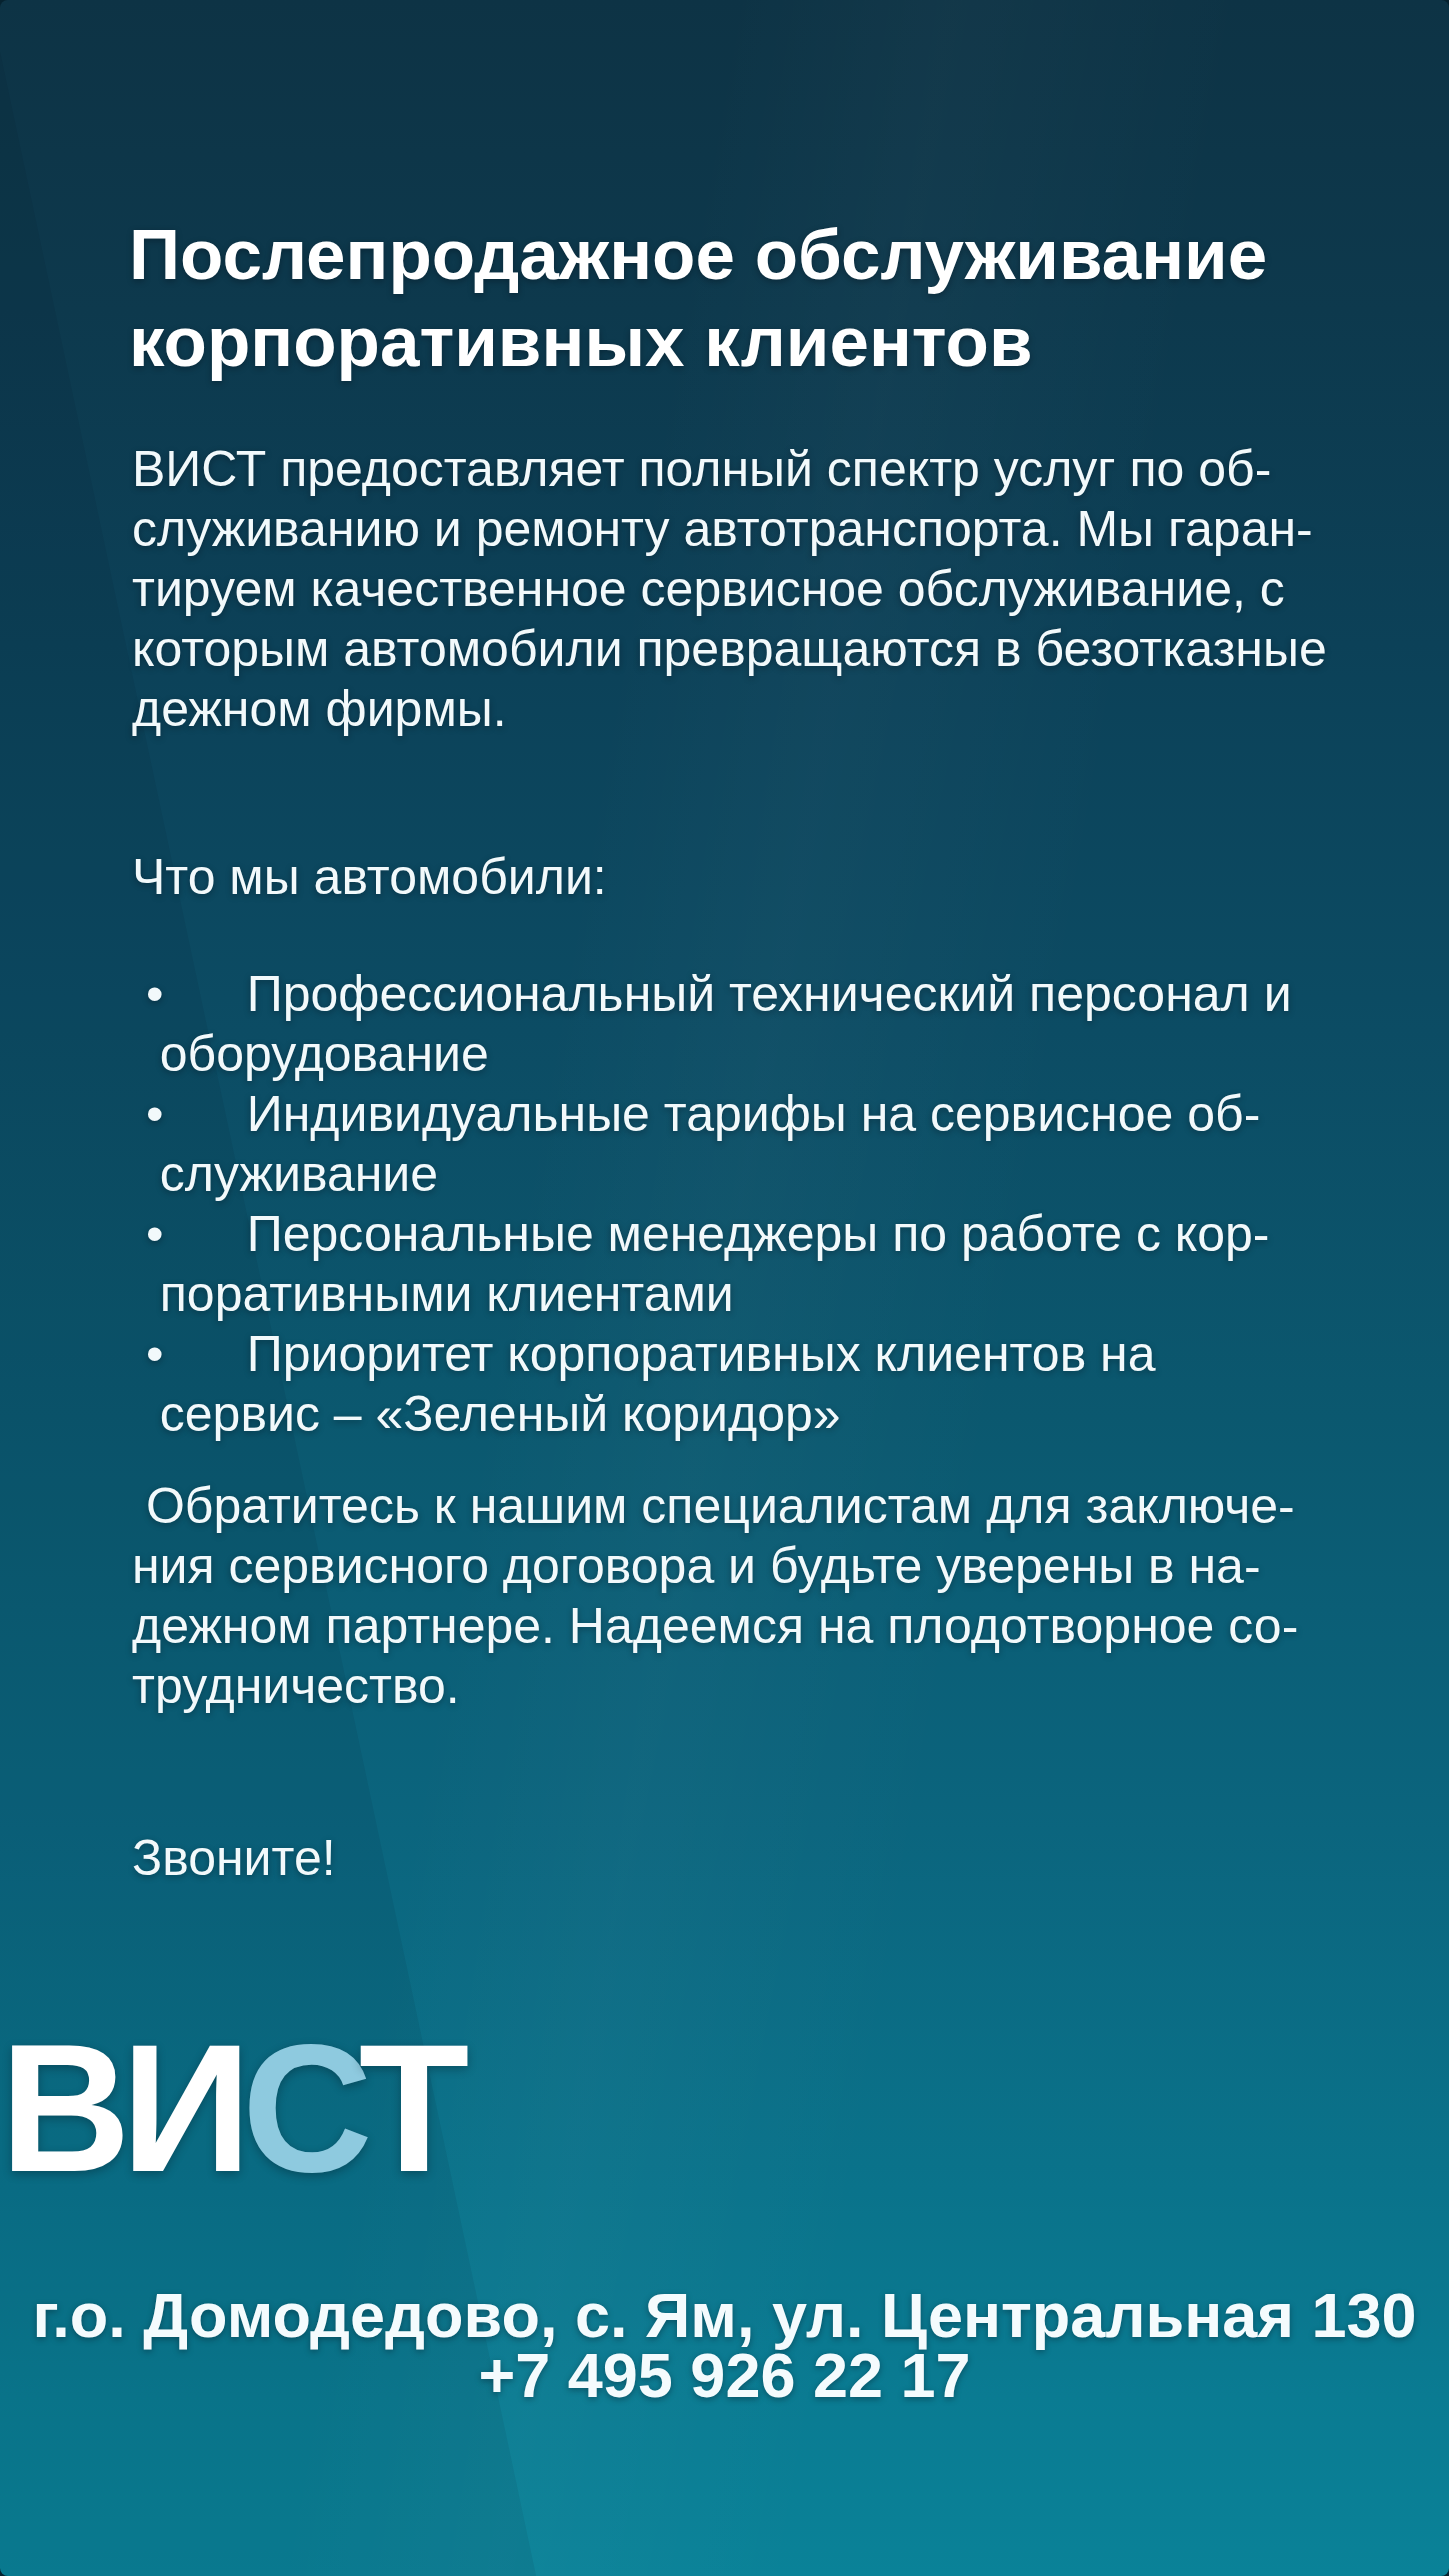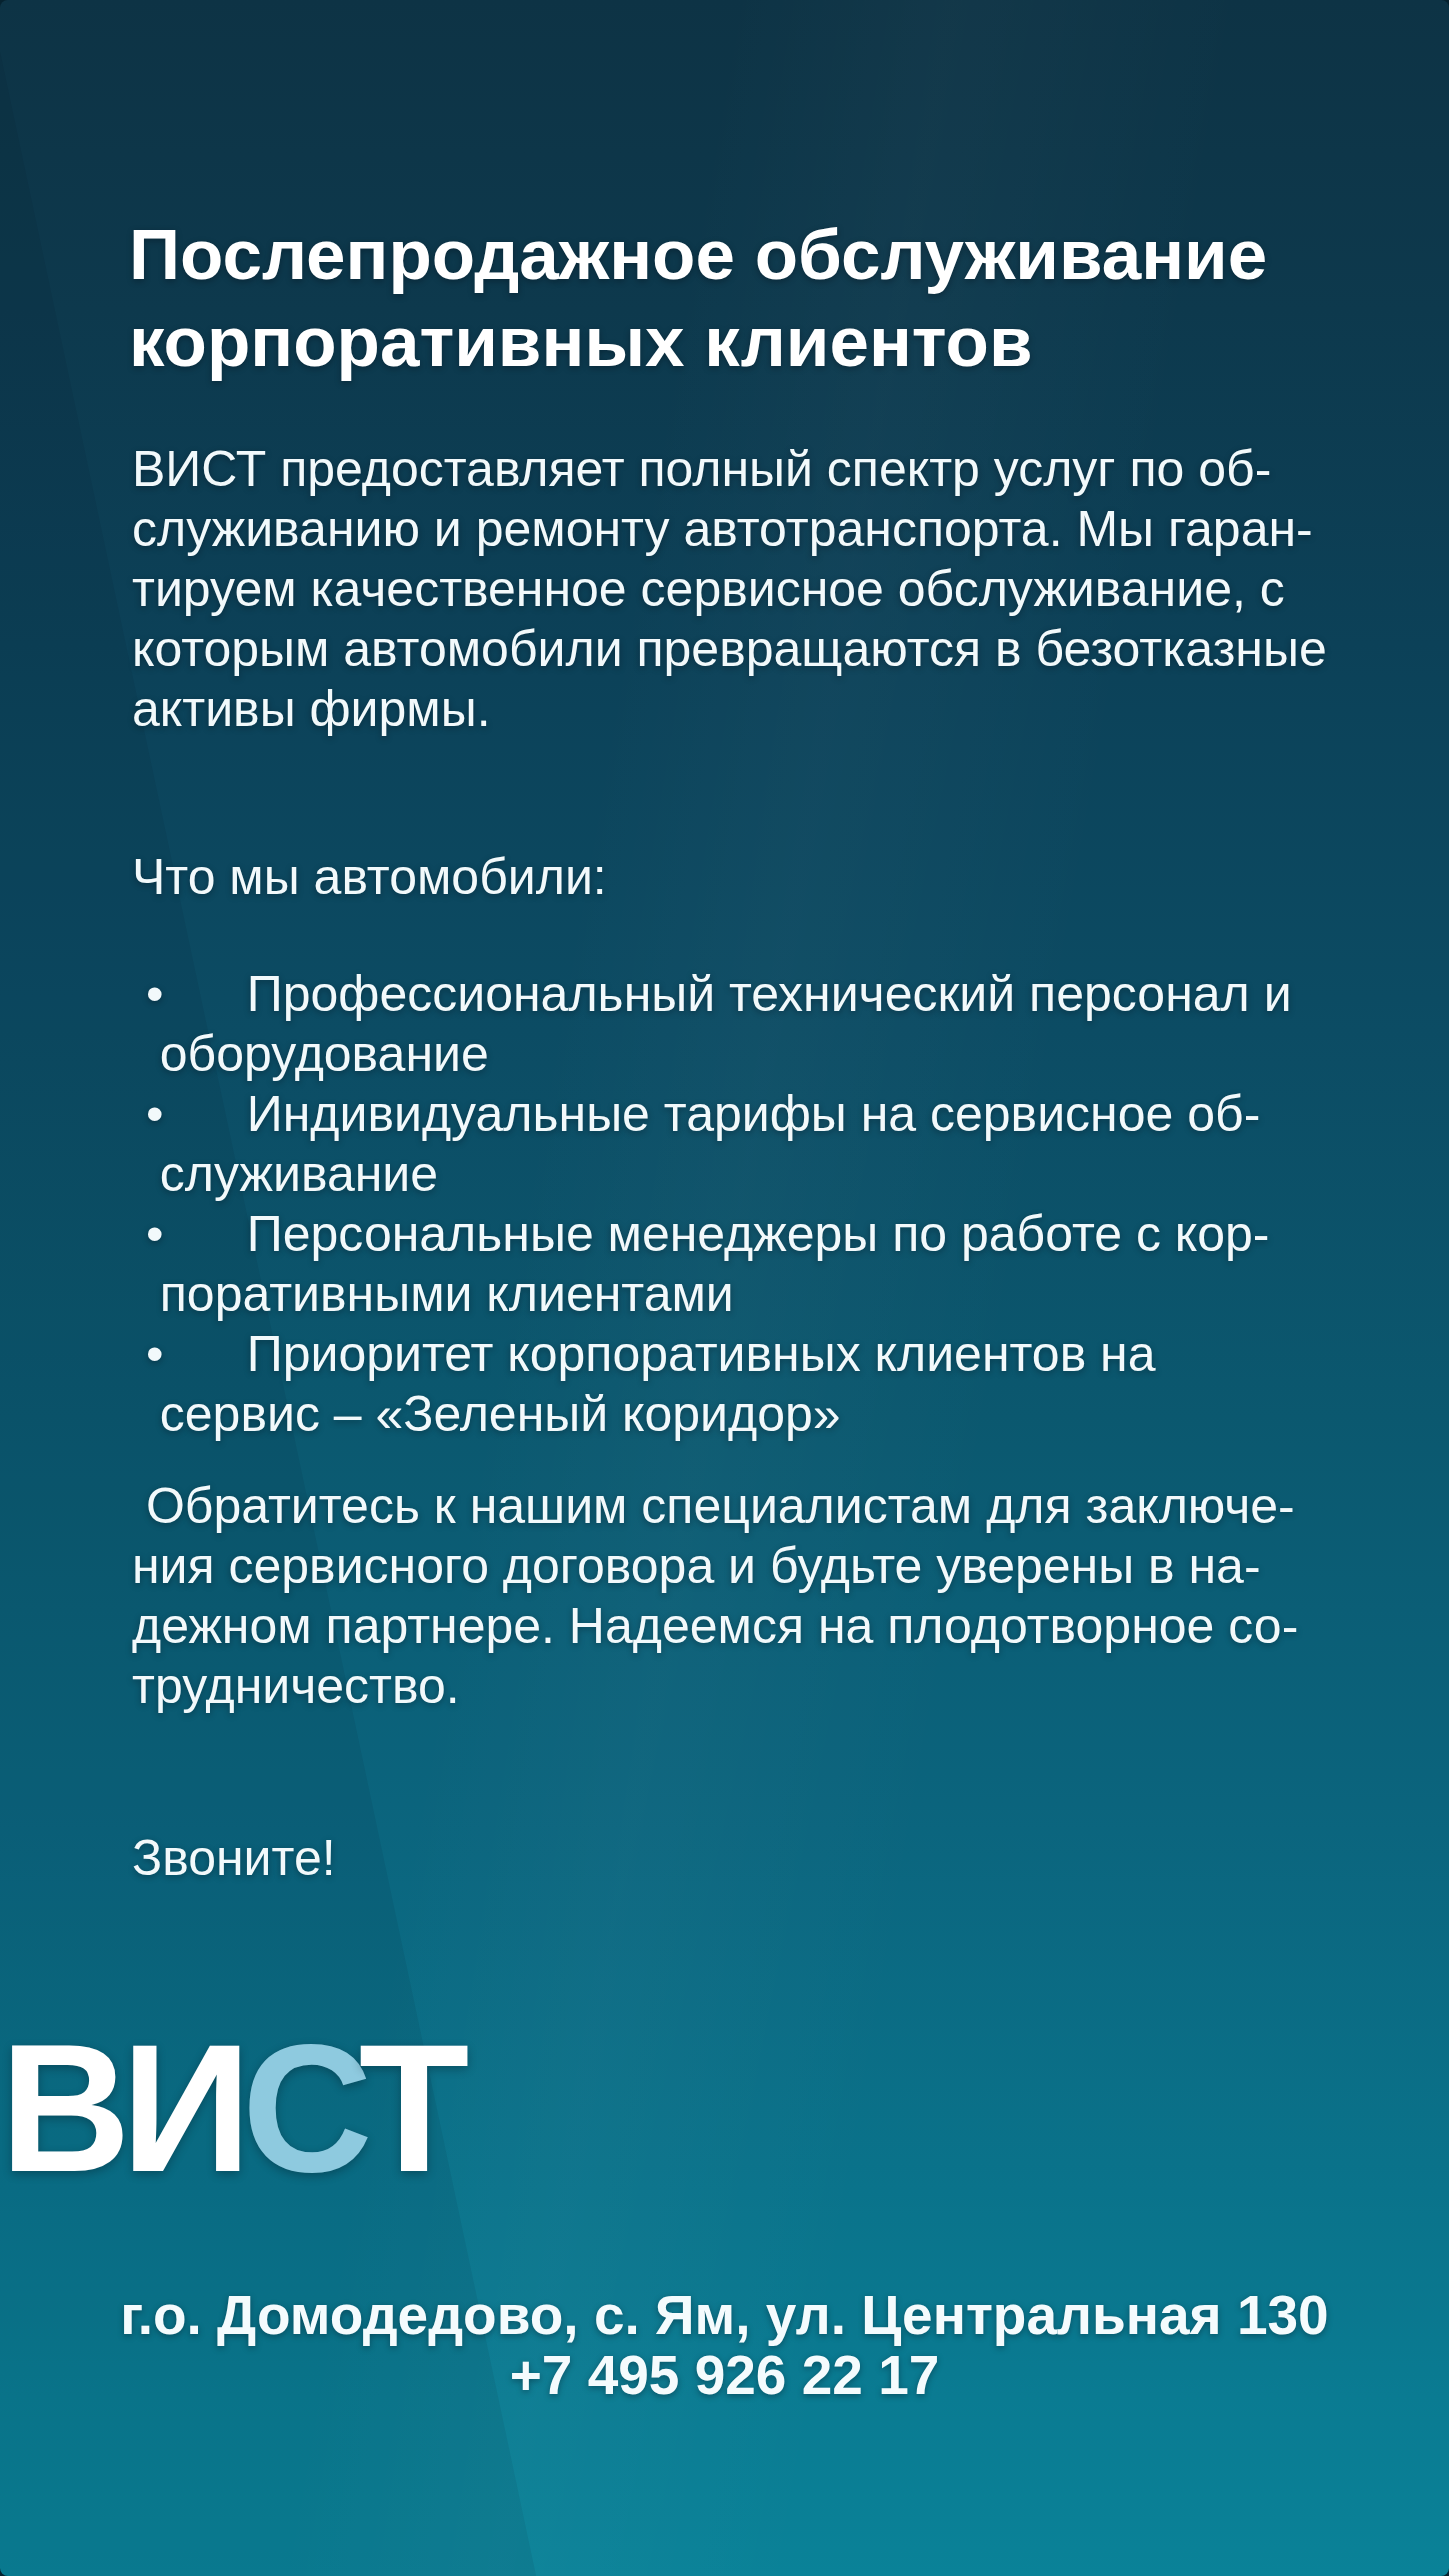--- a/index.html
+++ b/index.html
@@ -58,40 +58,40 @@
     text-align: left;
     font-size: 181px; line-height: 181px; font-weight: 700;
     letter-spacing: -9.4px;
     color: #FFFFFF;
     text-shadow: 0 2.7px 9.4px rgba(0, 10, 18, 0.30);
   }
   .logo-accent { color: #8ECADF; }
   .footer {
     position: absolute; left: 0; top: 2285px; width: 1449px;
     text-align: center;
-    font-size: 55px; line-height: 60px; font-weight: 700;
+    font-size: 63px; line-height: 60px; font-weight: 700;
     color: #F4FBFD;
     text-shadow: 0 2px 6.7px rgba(0, 10, 18, 0.35);
   }
 </style>
 </head>
 <body>
 
 <div class="page">
   <div class="bg-wedge"></div>
   <div class="bg-streak"></div>
 
   <h1 class="txt title">Послепродажное обслуживание
 корпоративных клиентов</h1>
 
   <p class="txt body-text intro">ВИСТ предоставляет полный спектр услуг по об-
 служиванию и ремонту автотранспорта. Мы гаран-
 тируем качественное сервисное обслуживание, с
 которым автомобили превращаются в безотказные
-активы фирмы.</p>
+дежном фирмы.</p>
 
   <p class="txt body-text offer-heading">Что мы автомобили:</p>
 
   <div class="bullets">
     <p class="txt body-text bullet"> •      Профессиональный технический персонал и
   оборудование</p>
     <p class="txt body-text bullet"> •      Индивидуальные тарифы на сервисное об-
   служивание</p>
     <p class="txt body-text bullet"> •      Персональные менеджеры по работе с кор-
   поративными клиентами</p>

